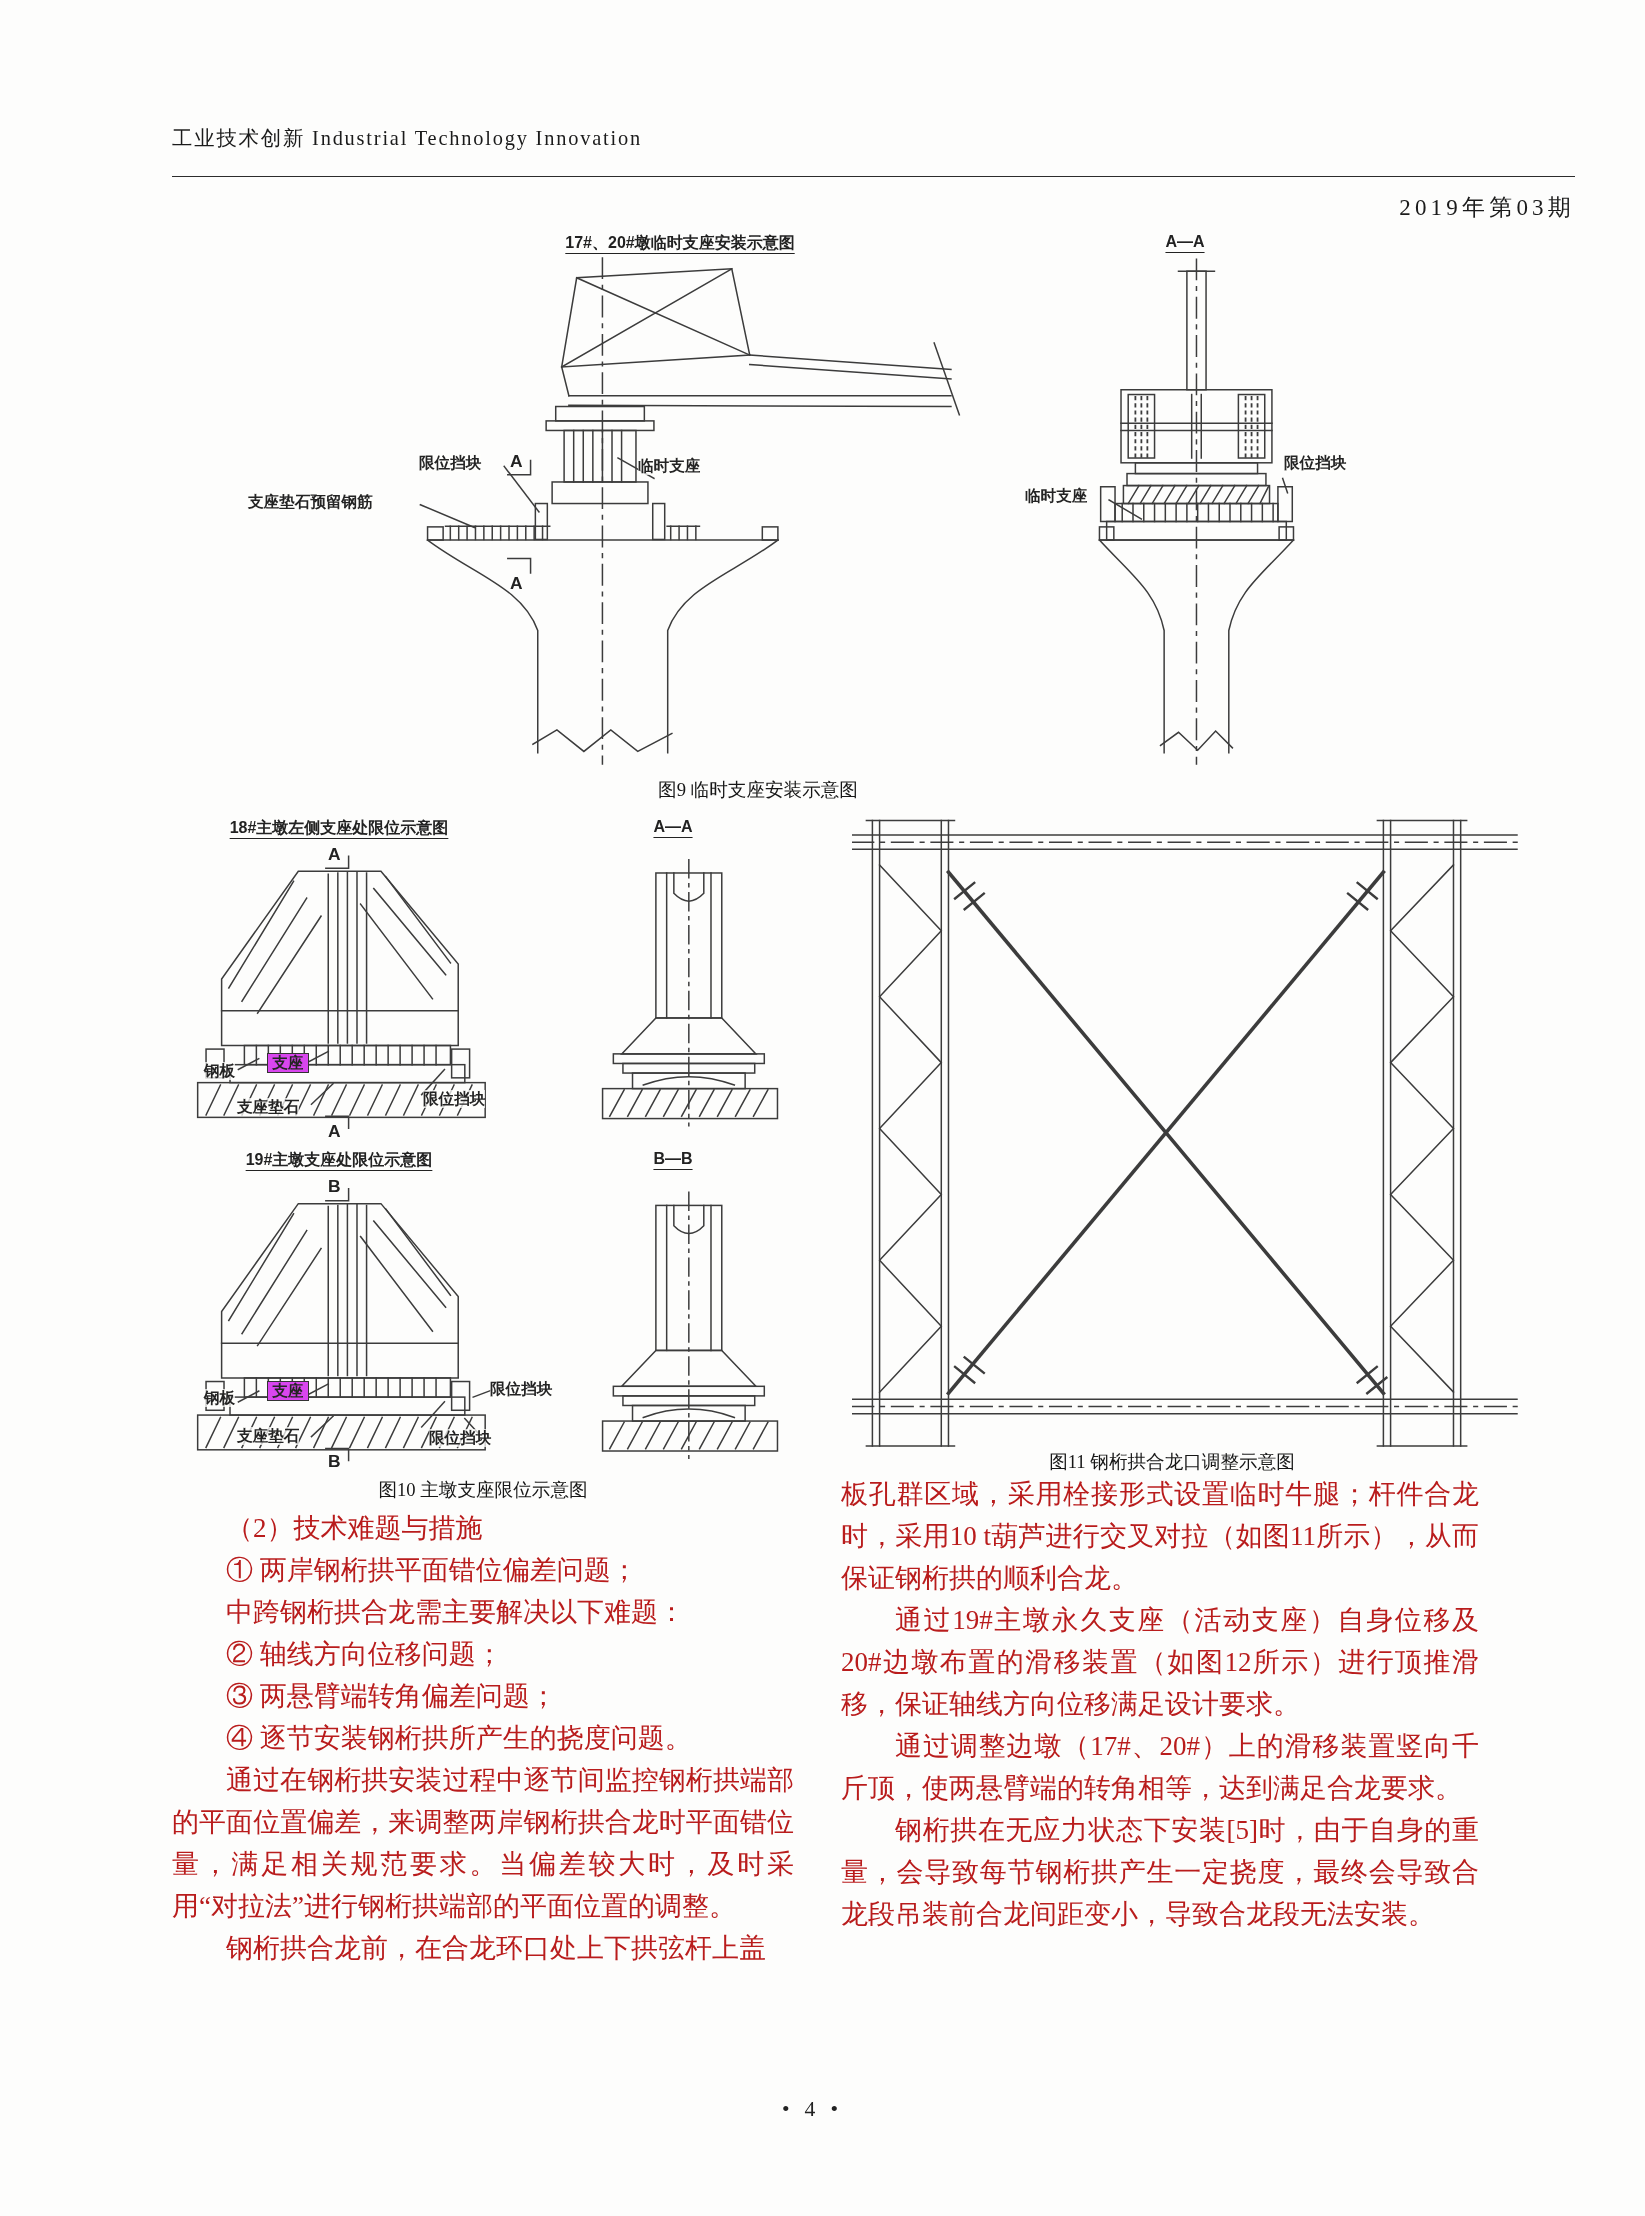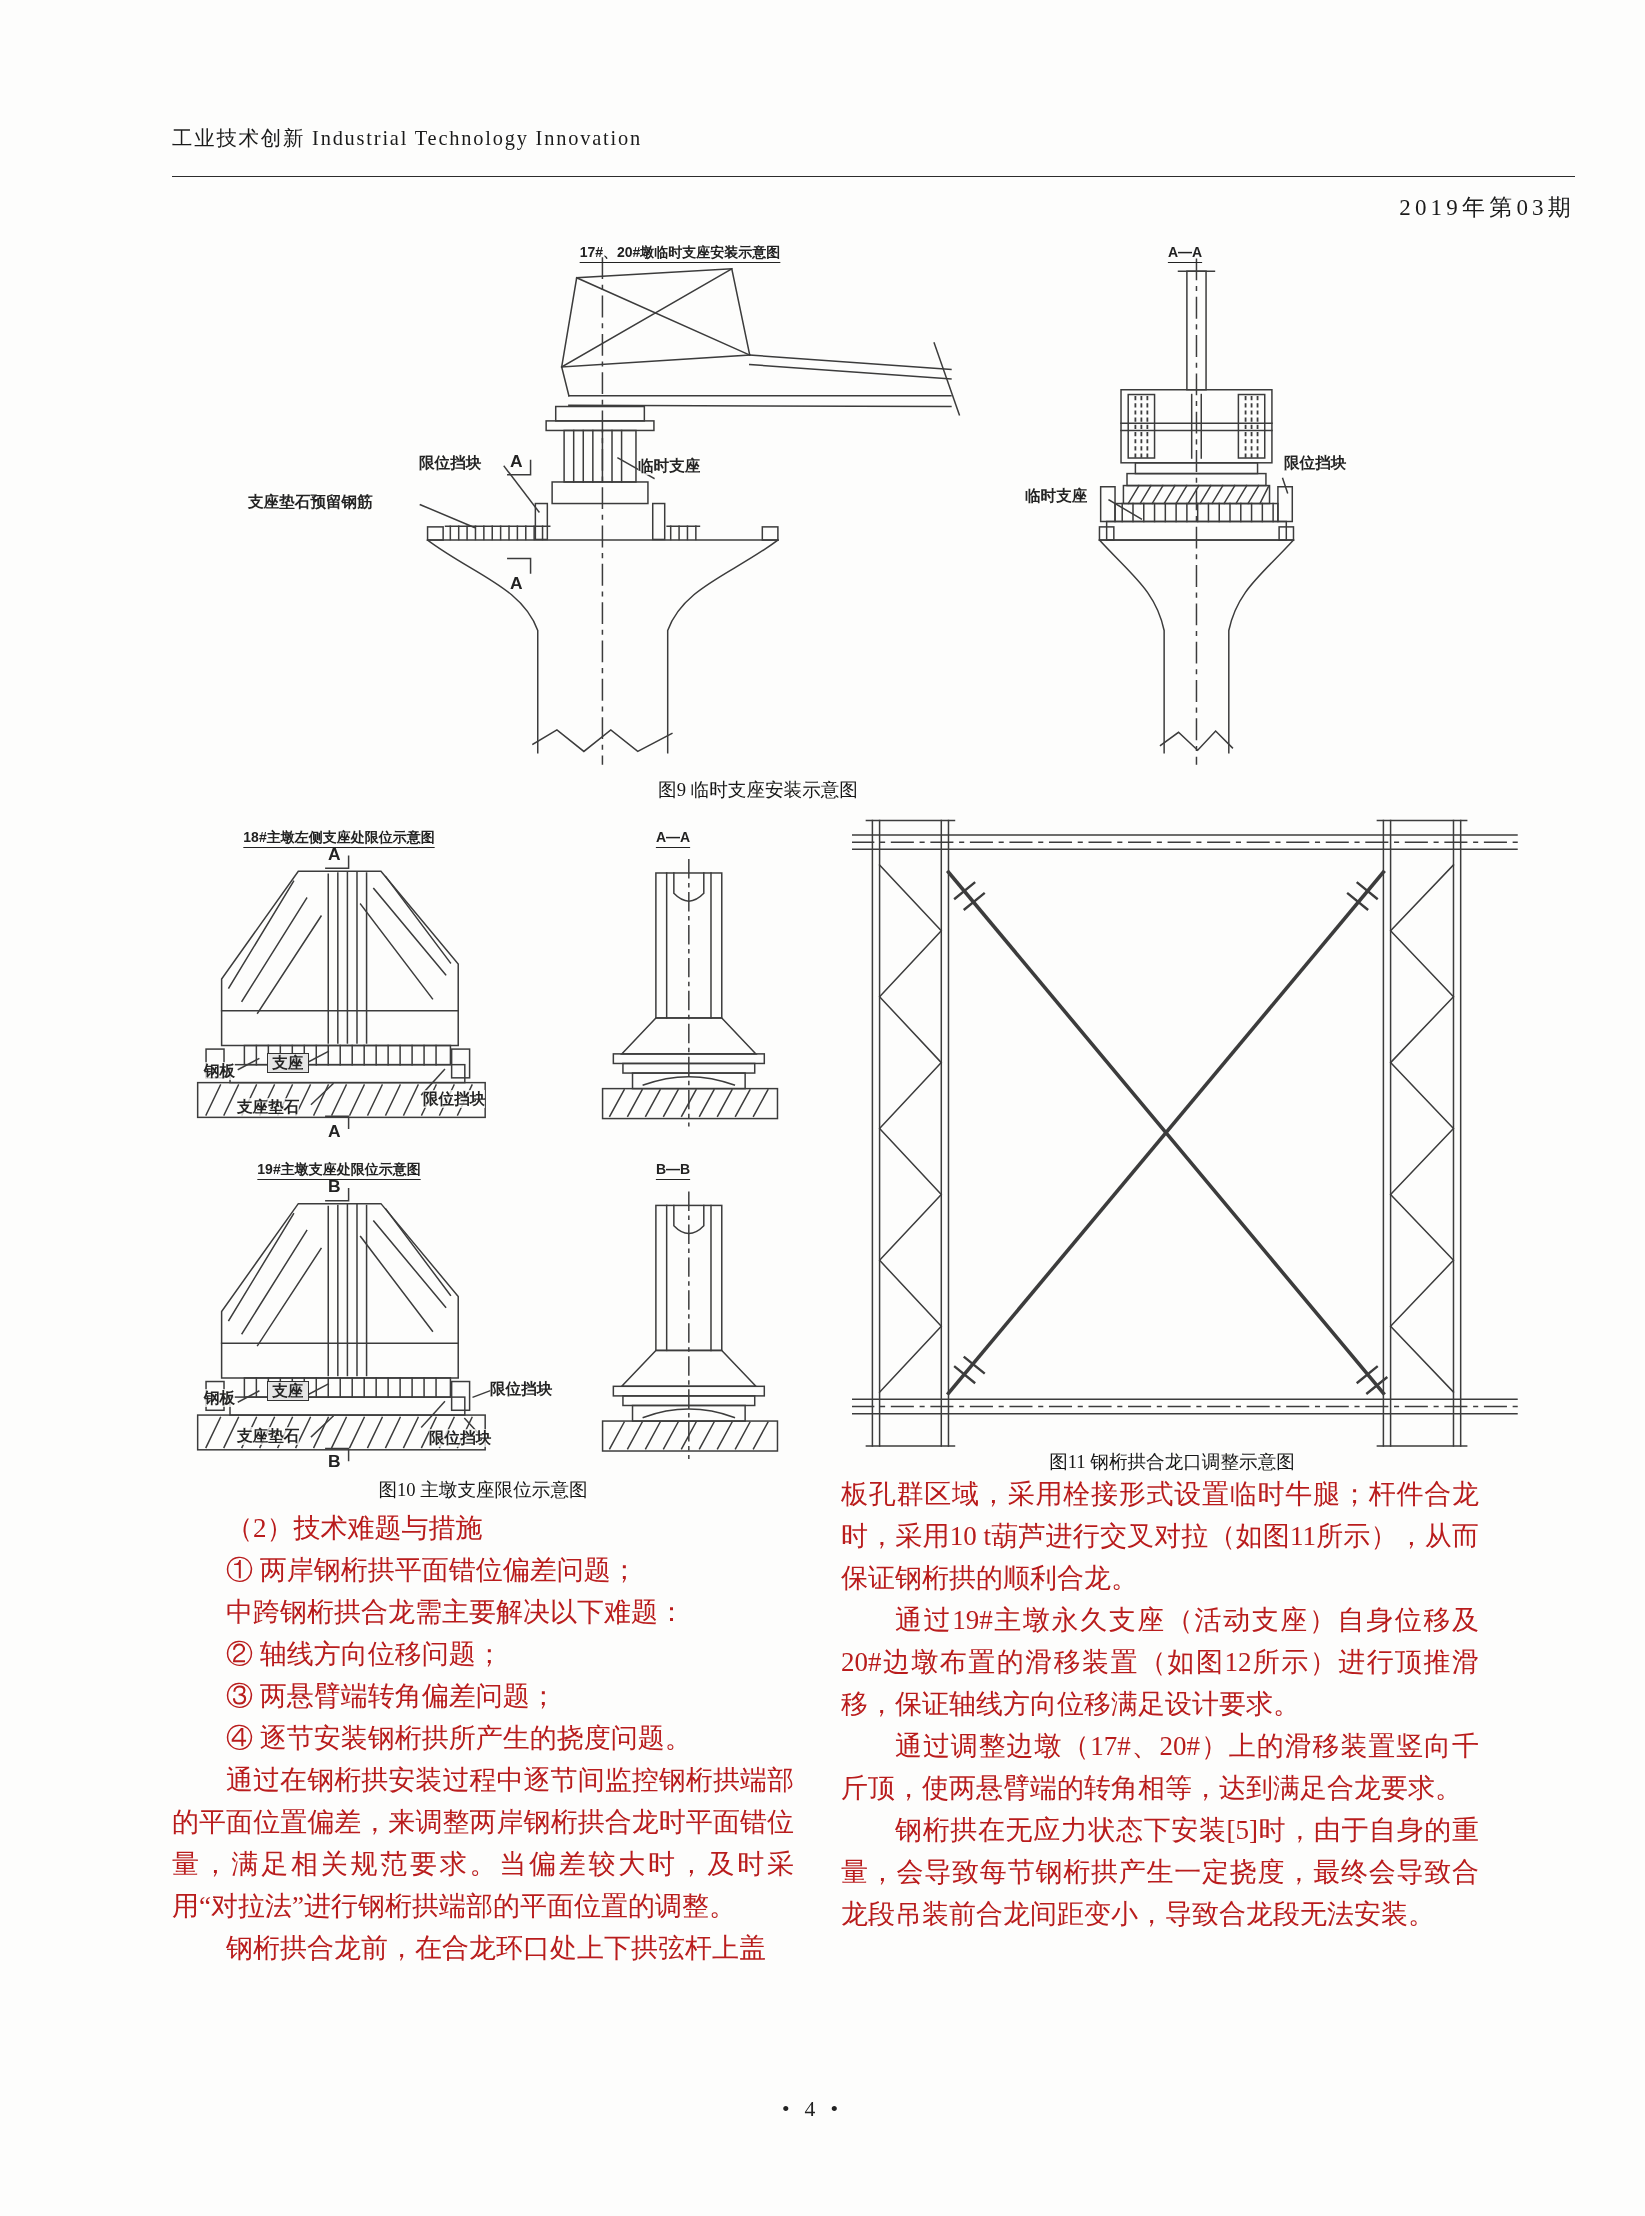--- a/index.html
+++ b/index.html
@@ -17,29 +17,29 @@
   .hdr-left { left:172px; top:124px; font-size:20.4px; letter-spacing:1.8px; white-space:nowrap; }
   .hdr-right { left:1575px; top:146px; transform:translateX(-100%); font-size:23px; letter-spacing:4.2px; white-space:nowrap;margin-top:46px; }
   .hdr-rule { left:172px; top:176px; width:1403px; border-top:1.8px solid #2c2c2c; height:0; }
 
   
   .fig { position:absolute; }
   .fig svg { position:absolute; left:0; top:0; }
   .fig-title {
     position:absolute; transform:translateX(-50%);
     font-family:"Liberation Sans", sans-serif; font-weight:bold;
-    font-size:14px; color:#222; white-space:nowrap;
-    text-decoration:underline; text-underline-offset:5.4px;margin-top:11px;
+    font-size:16px; color:#222; white-space:nowrap;
+    text-decoration:underline; text-underline-offset:5.4px;
   }
   .fig-label {
     position:absolute; font-family:"Liberation Sans", sans-serif;
     font-weight:bold; font-size:15.6px; color:#242424; white-space:nowrap;
     background:rgba(253,253,252,.75); line-height:1.15;
   }
-  .boxed { border:1.2px solid #333; padding:0 4.2px; background:#e5e5e5; }
+  .boxed { border:1.2px solid #333; padding:0 4.2px; background:#d946ef; }
   .marker {
     position:absolute; font-family:"Liberation Sans", sans-serif;
     font-weight:bold; font-size:17.4px; color:#222;
   }
   .caption { position:absolute; transform:translateX(-50%); font-size:18.6px; white-space:nowrap; color:#161616; }
 
   
   .col { position:absolute; font-size:27px; line-height:42px; text-align:justify; color:#b91c1c; }
   .col p { margin:0; }
   .col p.indent { text-indent:2em; }

